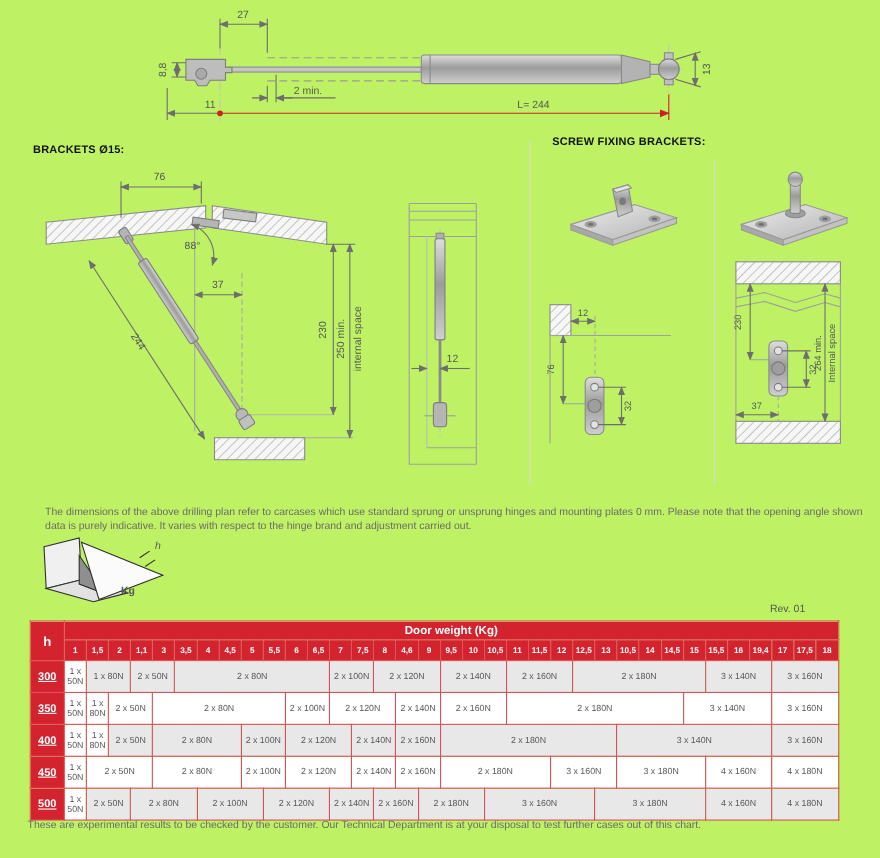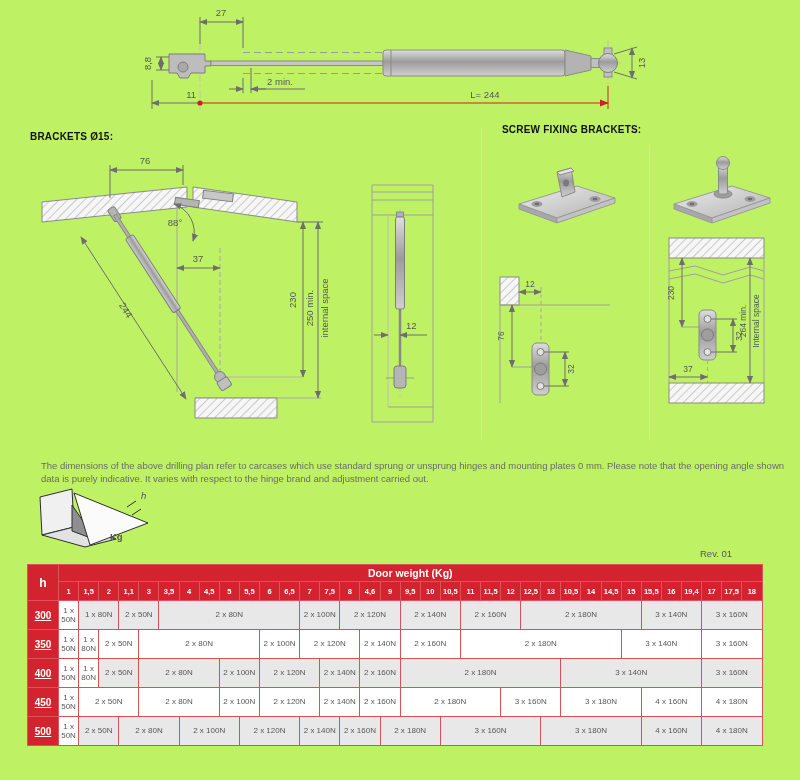--- a/index.html
+++ b/index.html
@@ -450,13 +450,14 @@
           <td colspan="2" class="shade">2 x 160N</td>
           <td colspan="3" class="shade">2 x 180N</td>
           <td colspan="5" class="shade">3 x 160N</td>
           <td colspan="5" class="shade">3 x 180N</td>
           <td colspan="3" class="shade">4 x 160N</td>
           <td colspan="3" class="shade">4 x 180N</td>
         </tr>
       </tbody>
     </table>
 
+  <p class="abs footer" style="left:25px;top:745px;width:758px">These are experimental results to be checked by the customer. Our Technical Department is at your disposal to test further cases out of this chart.</p>
 </div>
 
 </body></html>

